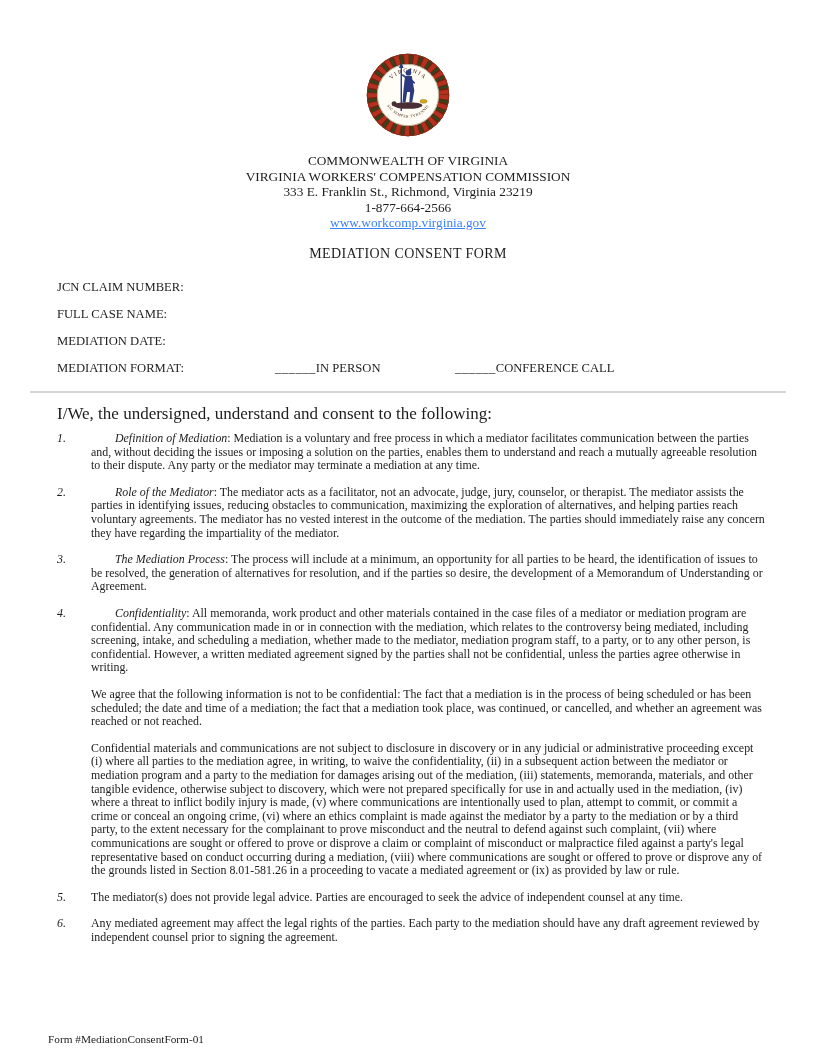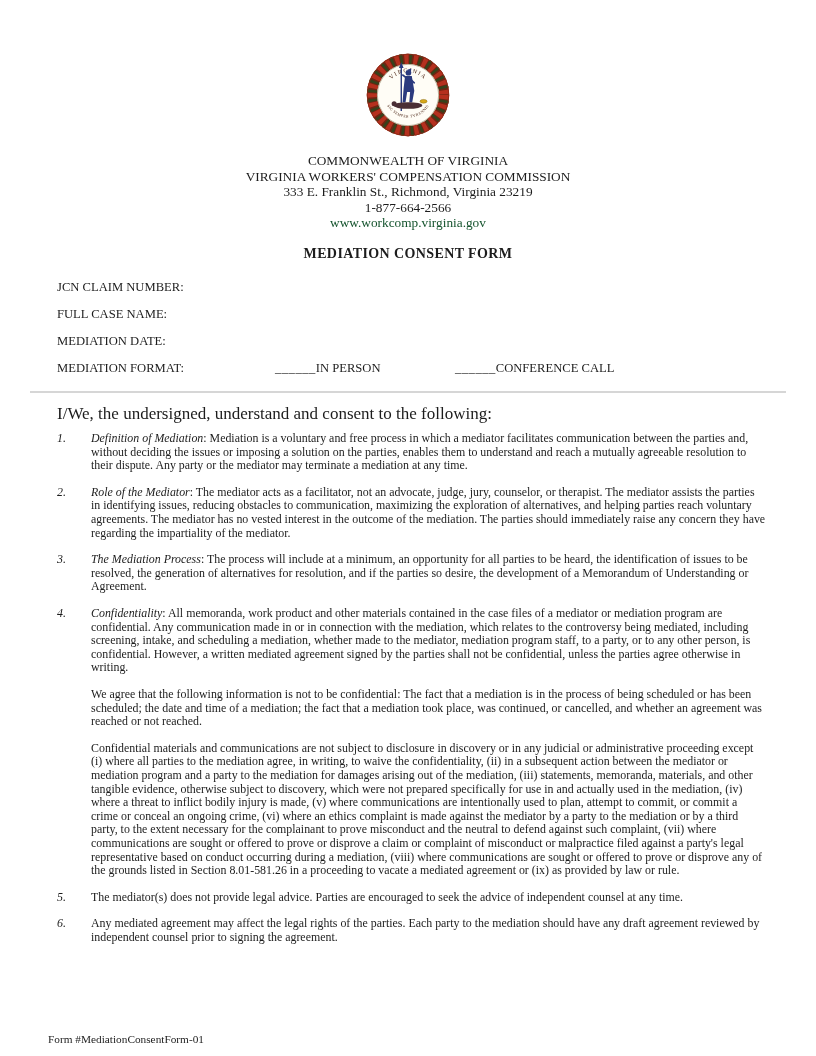--- a/index.html
+++ b/index.html
@@ -12,27 +12,28 @@
     overflow: hidden;
   }
   .page { position: relative; width: 816px; height: 1056px; }
 
   
   .header { text-align: center; padding-top: 52px; }
   .seal-wrap { display: inline-block; line-height: 0; }
   .header-lines { margin-top: 11px; font-size: 13.3px; line-height: 15.5px; }
   .header-lines .hline { display: block; }
   .weblink {
-    color: #14532d;
+    color: #3b82f6;
+    text-decoration: underline;
     cursor: pointer;
   }
   .form-title {
     margin-top: 15px;
     font-size: 14px;
-    font-weight: bold;
+    font-weight: normal;
     letter-spacing: 0.4px;
   }
 
   
   .fields { margin: 18px 50px 0 57px; font-size: 12.6px; }
   .field-row { position: relative; height: 14px; margin-bottom: 13px; }
   .field-row:last-child { margin-bottom: 0; }
   .fmt-opt { position: absolute; top: 0; white-space: pre; }
   .fmt-opt.opt1 { left: 218px; }
   .fmt-opt.opt2 { left: 398px; }
@@ -45,21 +46,21 @@
   }
 
   
   .intro { margin: 14px 50px 0 57px; font-size: 17px; line-height: 13.6px; }
   .consent-list { margin: 12px 50px 0 57px; font-size: 11.9px; line-height: 13.6px; }
   .item { display: flex; margin-bottom: 13px; }
   .item-num { width: 34px; flex: none; font-style: italic; }
   .item-body { flex: 1; }
   .para { margin-bottom: 13px; }
   .para:last-child { margin-bottom: 0; }
-  .lead { font-style: italic; }
+  .lead { font-style: italic; margin-left: 24px; }
 
   
   .footer {
     position: absolute;
     left: 48px; top: 1006px;
     font-size: 11.3px; line-height: 13.5px;
     white-space: pre-wrap;
   }
   .footer div { display: block; }
 </style>

